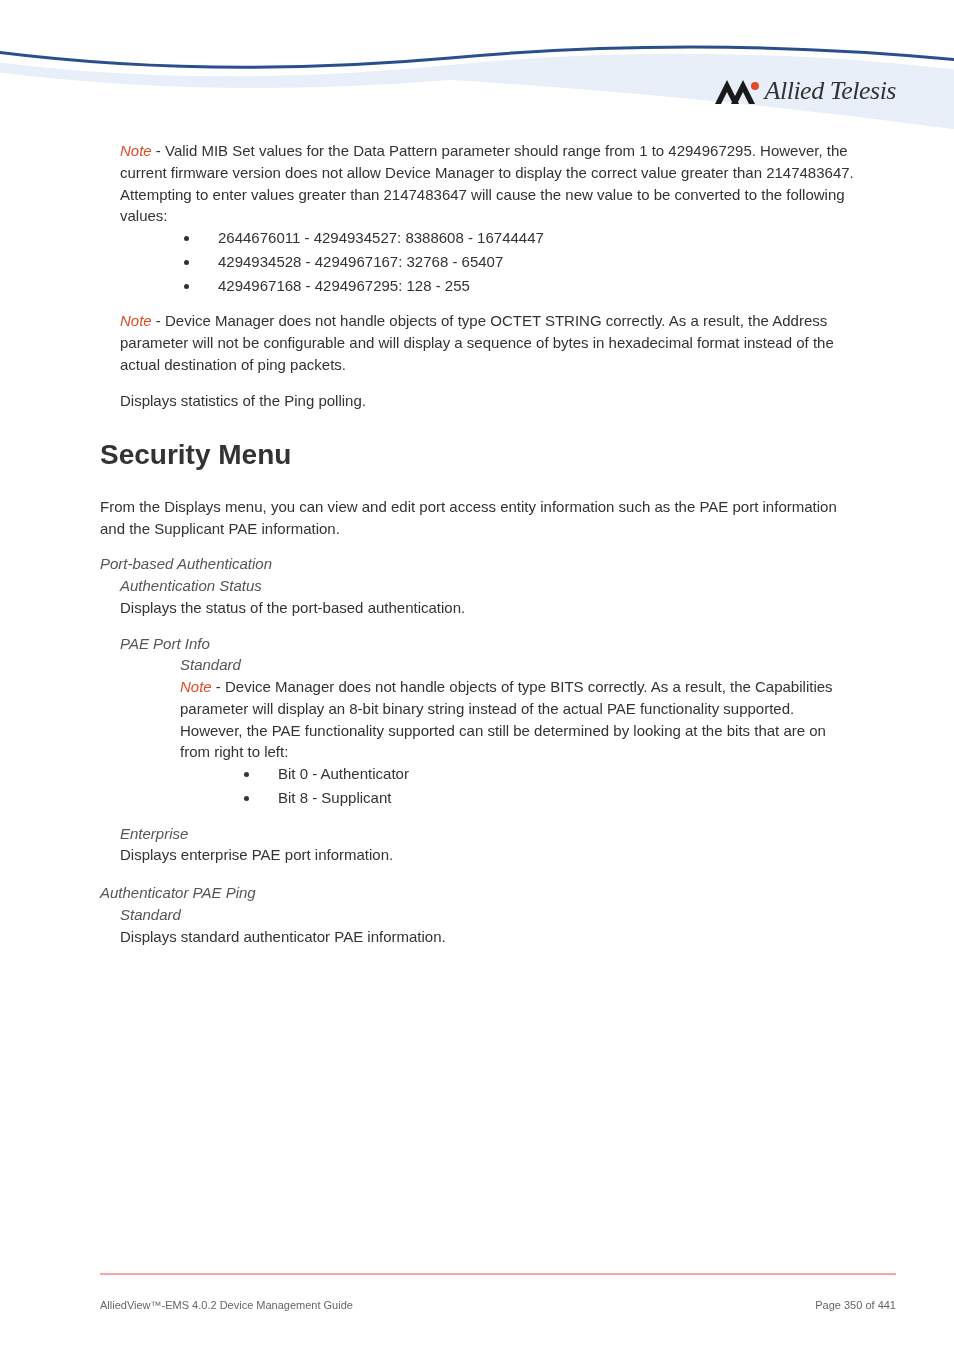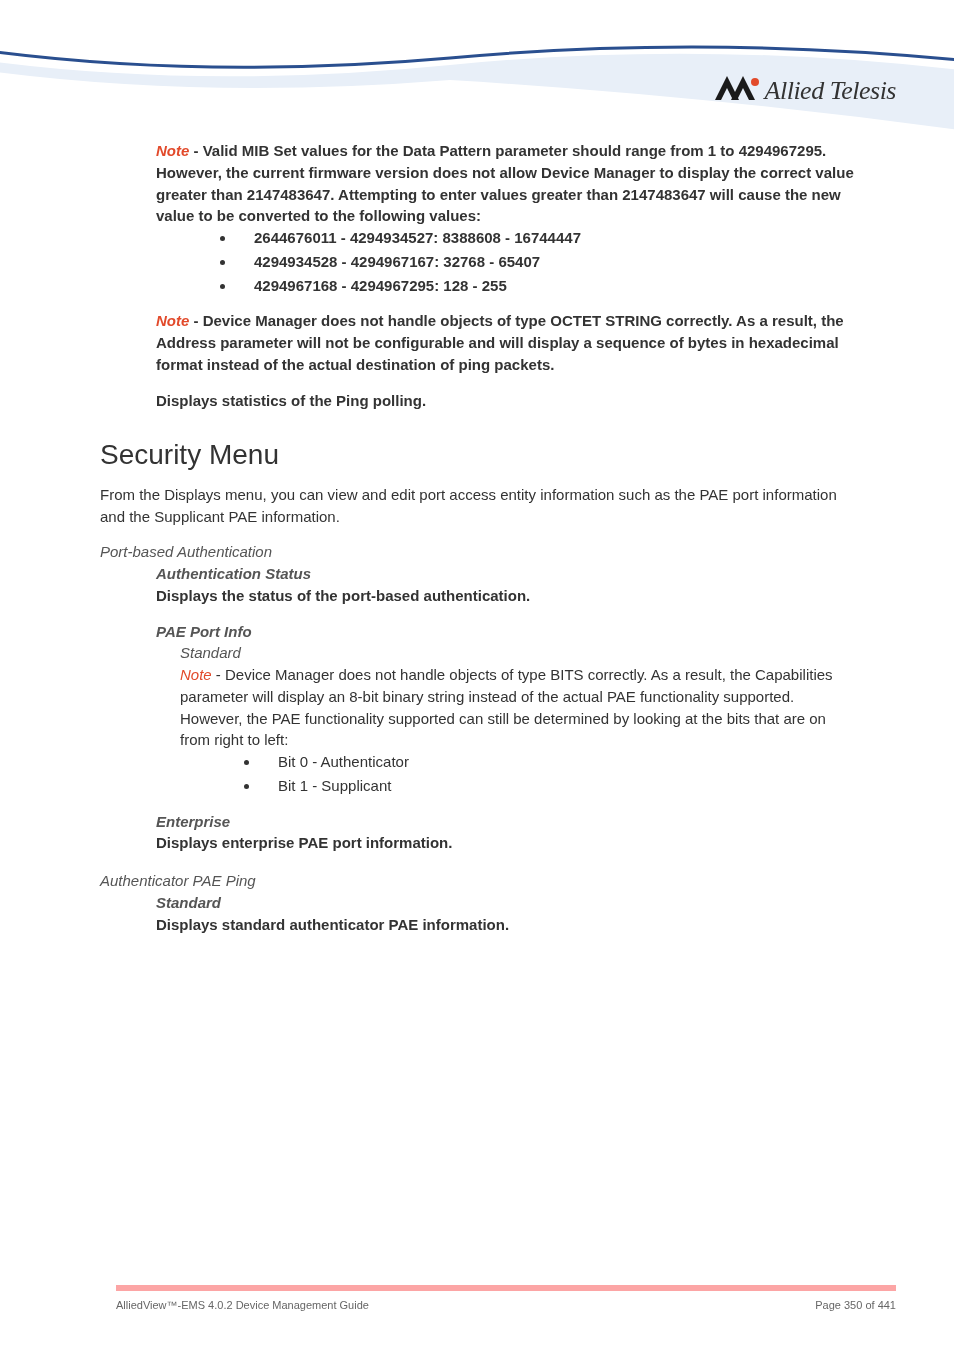--- a/index.html
+++ b/index.html
@@ -16,61 +16,61 @@
     top: 0;
     left: 0;
     width: 954px;
     height: 130px;
   }
   .logo {
     position: absolute;
     top: 76px;
     right: 58px;
     display: flex;
-    align-items: flex-start;
+    align-items: flex-end;
     gap: 6px;
     font-family: Georgia, 'Times New Roman', serif;
     font-size: 26px;
     color: #333;
     font-style: italic;
     letter-spacing: -0.5px;
   }
   .content {
     position: absolute;
     top: 140px;
     left: 100px;
     right: 100px;
     font-size: 15px;
     line-height: 1.45;
   }
   .note-word {
     color: #e24a2b;
     font-style: italic;
   }
   .block { margin-bottom: 14px; }
-  .indent-1 { margin-left: 56px; font-weight: bold; }
+  .indent-1 { margin-left: 20px; }
   .indent-2 { margin-left: 80px; }
   ul.bullets { list-style: disc; margin-left: 80px; }
   ul.bullets li { padding-left: 18px; margin-bottom: 2px; }
   .section-label { font-style: italic; color: #555; margin-top: 16px; }
   h2.security {
     font-size: 28px;
     color: #333;
     margin-top: 24px;
-    margin-bottom: 8px;
-    font-weight: 400;
+    margin-bottom: 20px;
+    font-weight: 700;
   }
   .sub-italic { font-style: italic; color: #555; }
   .footer {
     position: absolute;
     bottom: 40px;
-    left: 116px;
+    left: 100px;
     right: 58px;
-    border-top: 6px solid #fca5a5;
-    padding-top: 8px;
+    border-top: 2px solid #fca5a5;
+    padding-top: 24px;
     display: flex;
     justify-content: space-between;
     font-size: 11px;
     color: #666;
   }
 </style>
 </head>
 <body>
 
 <svg class="header-swoosh" viewBox="0 0 954 130" preserveAspectRatio="none">
@@ -112,21 +112,21 @@
   <div class="indent-1 sub-italic">Authentication Status</div>
   <div class="indent-1 block">Displays the status of the port-based authentication.</div>
 
   <div class="indent-1 sub-italic">PAE Port Info</div>
   <div class="indent-2 sub-italic">Standard</div>
 
   <div class="block indent-2">
     <span class="note-word">Note</span><span> - Device Manager does not handle objects of type BITS correctly. As a result, the Capabilities parameter will display an 8-bit binary string instead of the actual PAE functionality supported. However, the PAE functionality supported can still be determined by looking at the bits that are on from right to left:</span>
     <ul class="bullets">
       <li>Bit 0 - Authenticator</li>
-      <li>Bit 1 - Supplicant</li>
+      <li>Bit 8 - Supplicant</li>
     </ul>
   </div>
 
   <div class="indent-1 sub-italic">Enterprise</div>
   <div class="indent-1 block">Displays enterprise PAE port information.</div>
 
   <div class="section-label">Authenticator PAE Ping</div>
   <div class="indent-1 sub-italic">Standard</div>
   <div class="indent-1">Displays standard authenticator PAE information.</div>
 

